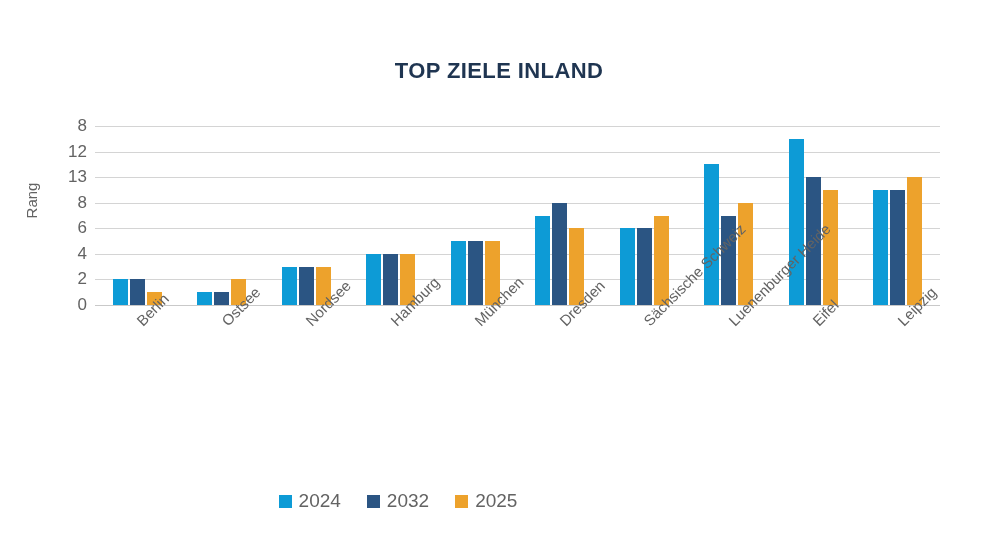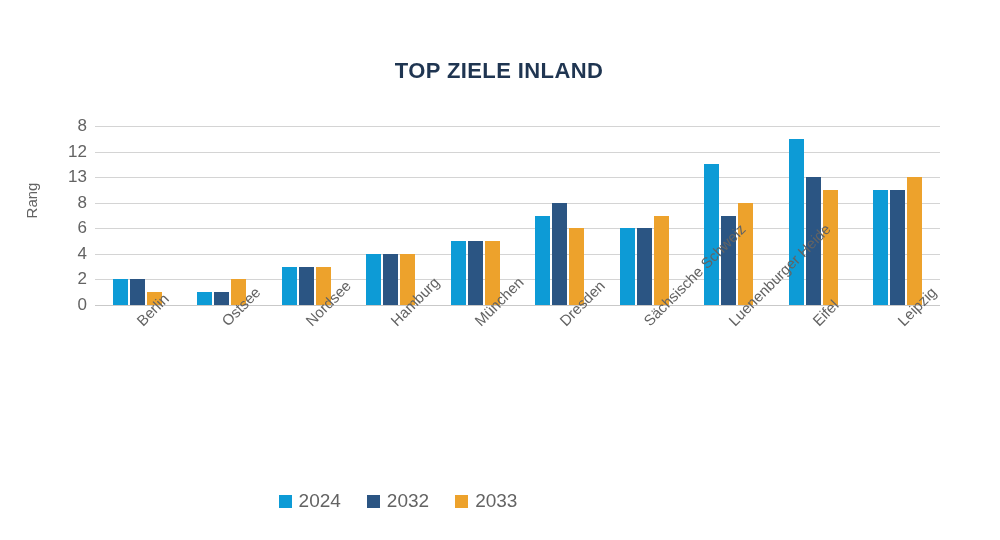--- a/index.html
+++ b/index.html
@@ -270,17 +270,17 @@
       <div class="legend-item">
         <span class="legend-swatch" style="background: rgb(13, 155, 214);"></span>
         <span class="legend-label">2024</span>
       </div>
       <div class="legend-item">
         <span class="legend-swatch" style="background: rgb(43, 85, 131);"></span>
         <span class="legend-label">2032</span>
       </div>
       <div class="legend-item">
         <span class="legend-swatch" style="background: rgb(237, 162, 44);"></span>
-        <span class="legend-label">2033</span>
+        <span class="legend-label">2025</span>
       </div>
     </div>
 
 </div>
 
 </body></html>

